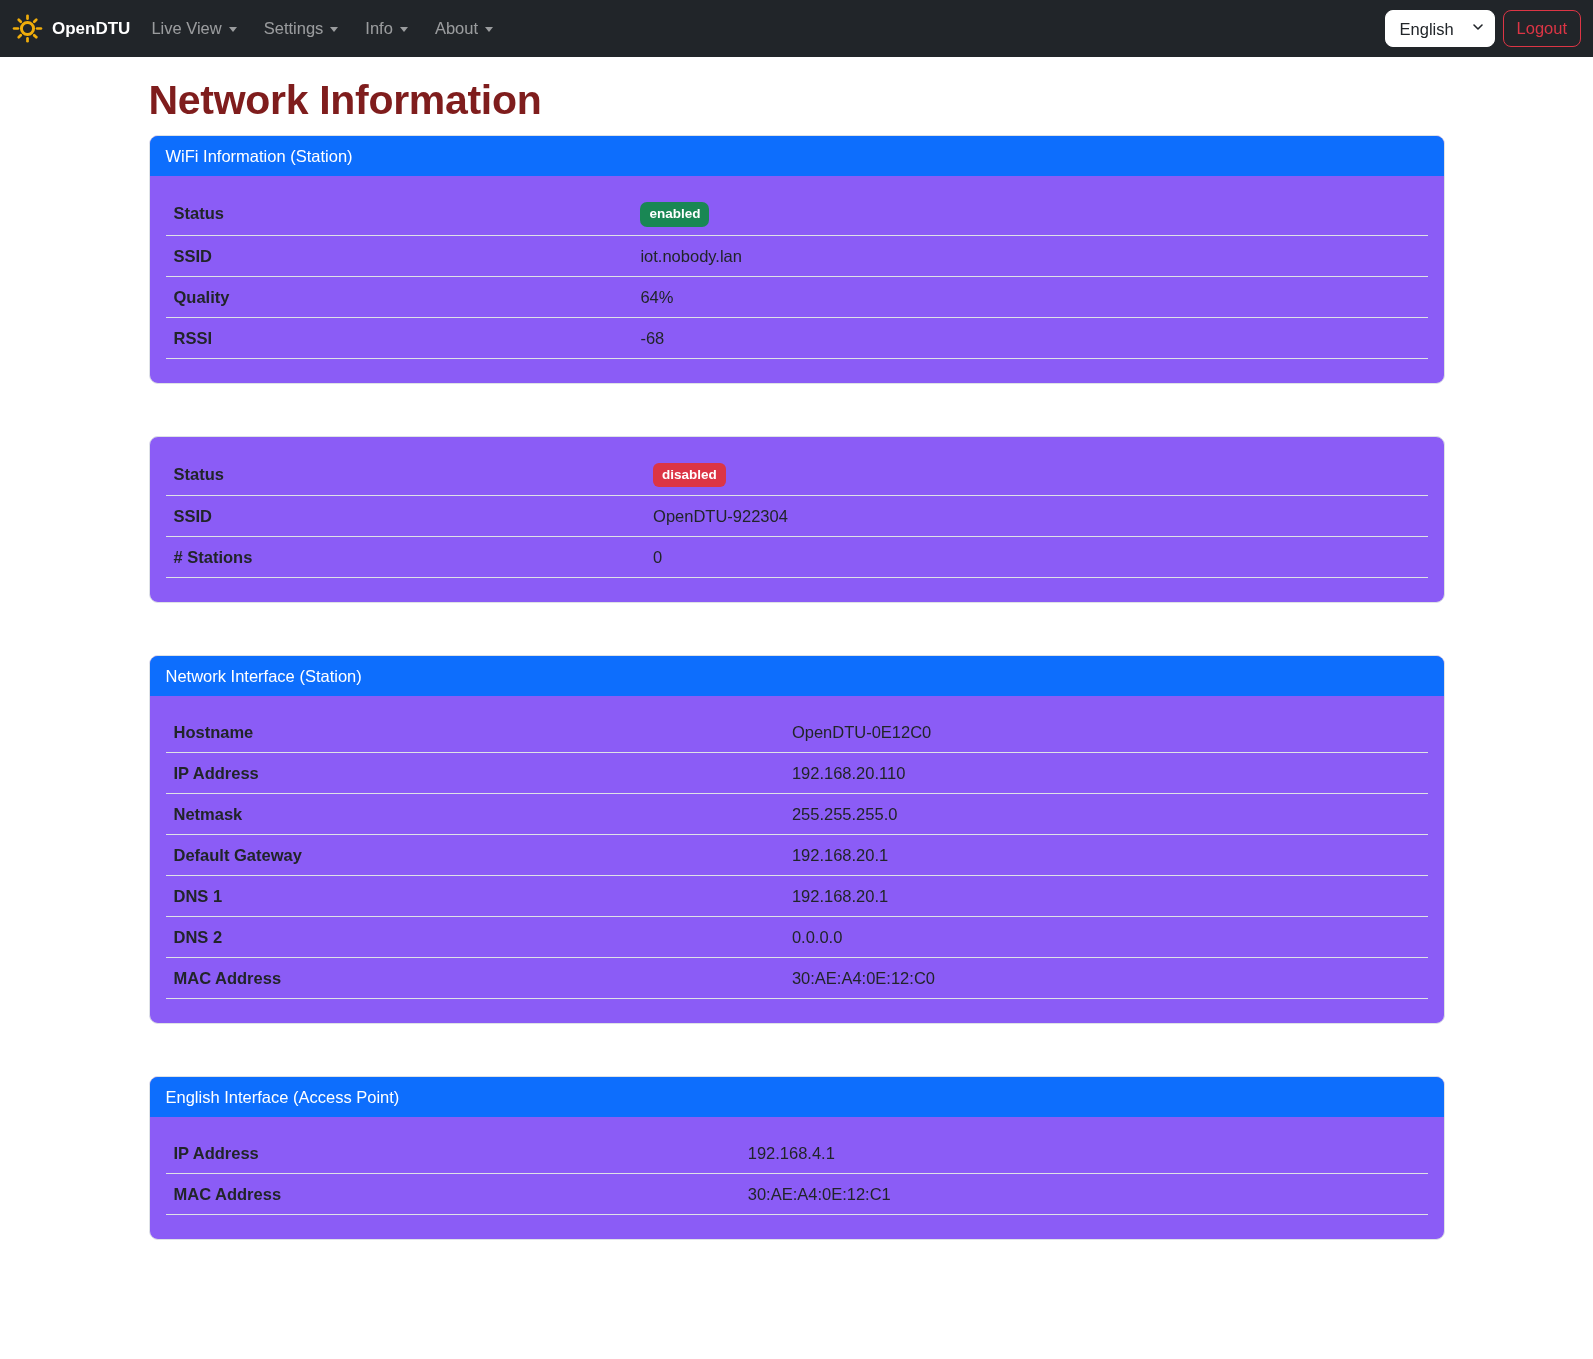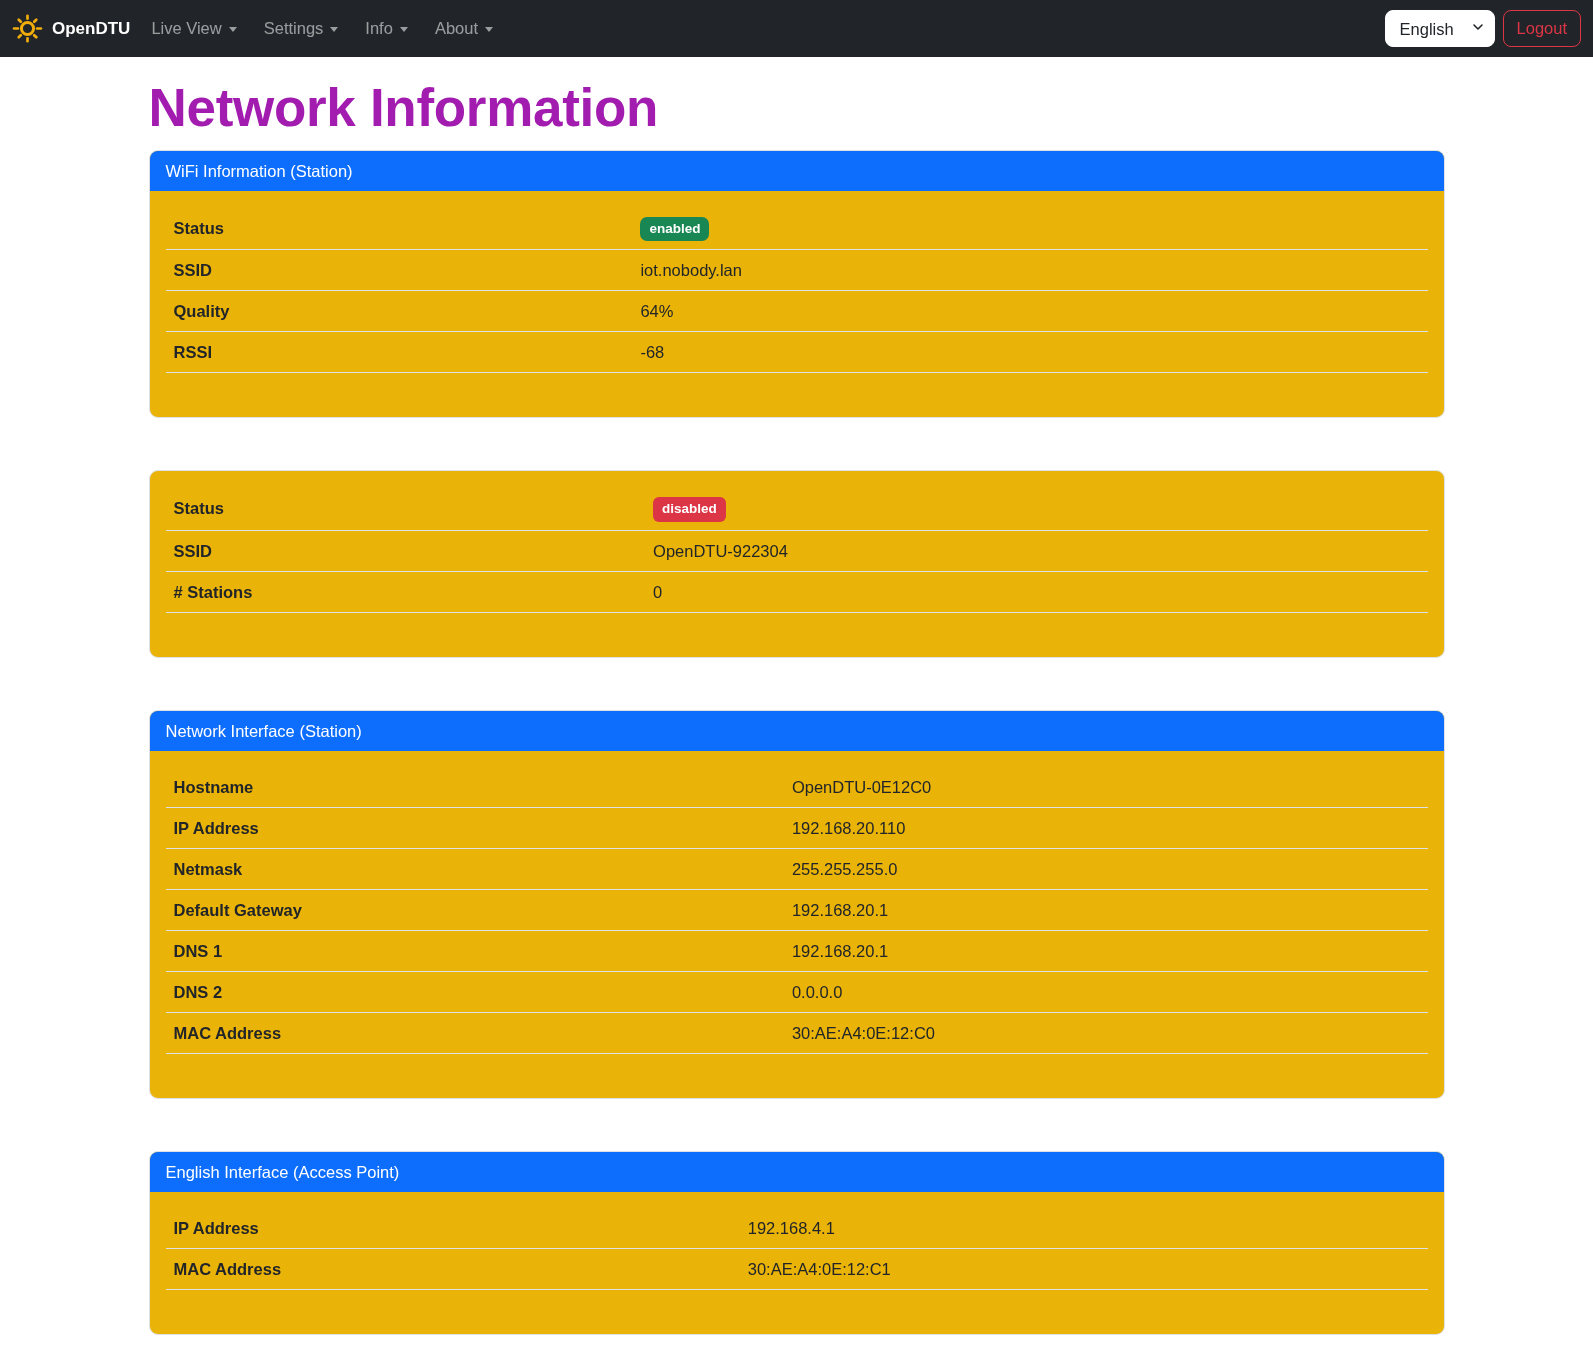--- a/index.html
+++ b/index.html
@@ -45,35 +45,35 @@
   }
   .logout-btn {
     height: 37px; padding: 0 13px; background: transparent; cursor: pointer;
     color: #dc3545; border: 1px solid #dc3545; border-radius: 8px;
     font-size: 16.5px; font-family: inherit;
   }
 
   
   main { max-width: 1320px; margin: 0 auto; padding: 15px 12px 40px; }
   h1.page-title {
-    font-size: 53px; font-weight: 600; line-height: 1.2;
-    margin: 4px 0 10px; color: #a21caf; letter-spacing: -0.3px;
+    font-size: 41px; font-weight: 600; line-height: 1.2;
+    margin: 4px 0 10px; color: #7f1d1d; letter-spacing: -0.3px;
   }
 
   .card {
     border: 1px solid #dee2e6; border-radius: 9px; overflow: hidden;
-    margin-bottom: 52px; background: #eab308;
+    margin-bottom: 52px; background: #8b5cf6;
   }
   .card-header {
     background: #0d6efd; color: #ffffff; font-size: 16.5px;
     padding: 8px 16px; line-height: 24px;
   }
   .card-body { padding: 16px; }
   table.info-table {
-    width: 100%; border-collapse: collapse; margin-bottom: 28px; font-size: 16.5px;
+    width: 100%; border-collapse: collapse; margin-bottom: 8px; font-size: 16.5px;
   }
   .info-table th, .info-table td {
     text-align: left; padding: 8px; line-height: 24px;
     border-bottom: 1px solid #dee2e6; vertical-align: middle;
   }
   .info-table th { font-weight: 700; }
 
   
   .card:nth-of-type(1) .info-table th { width: 37%; }
   .card:nth-of-type(2) .info-table th { width: 38%; }

